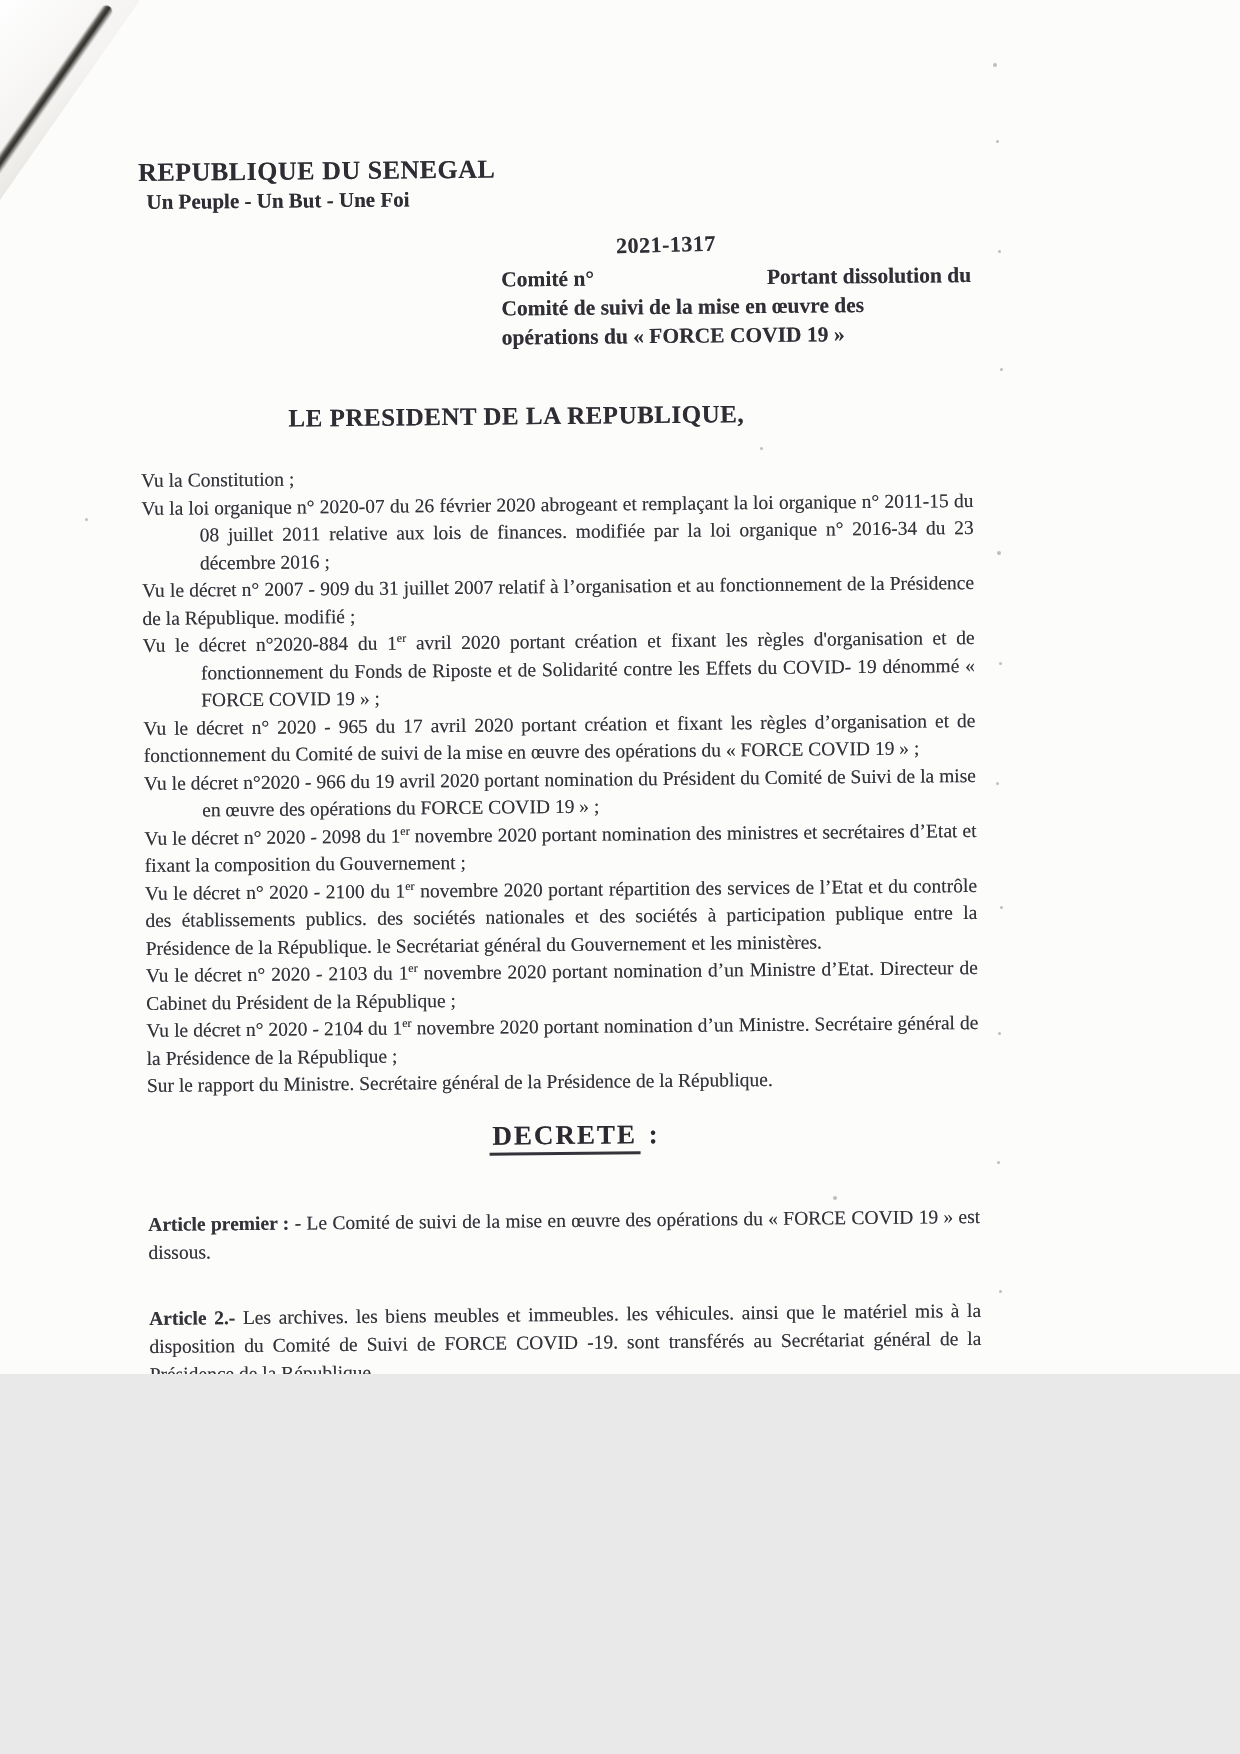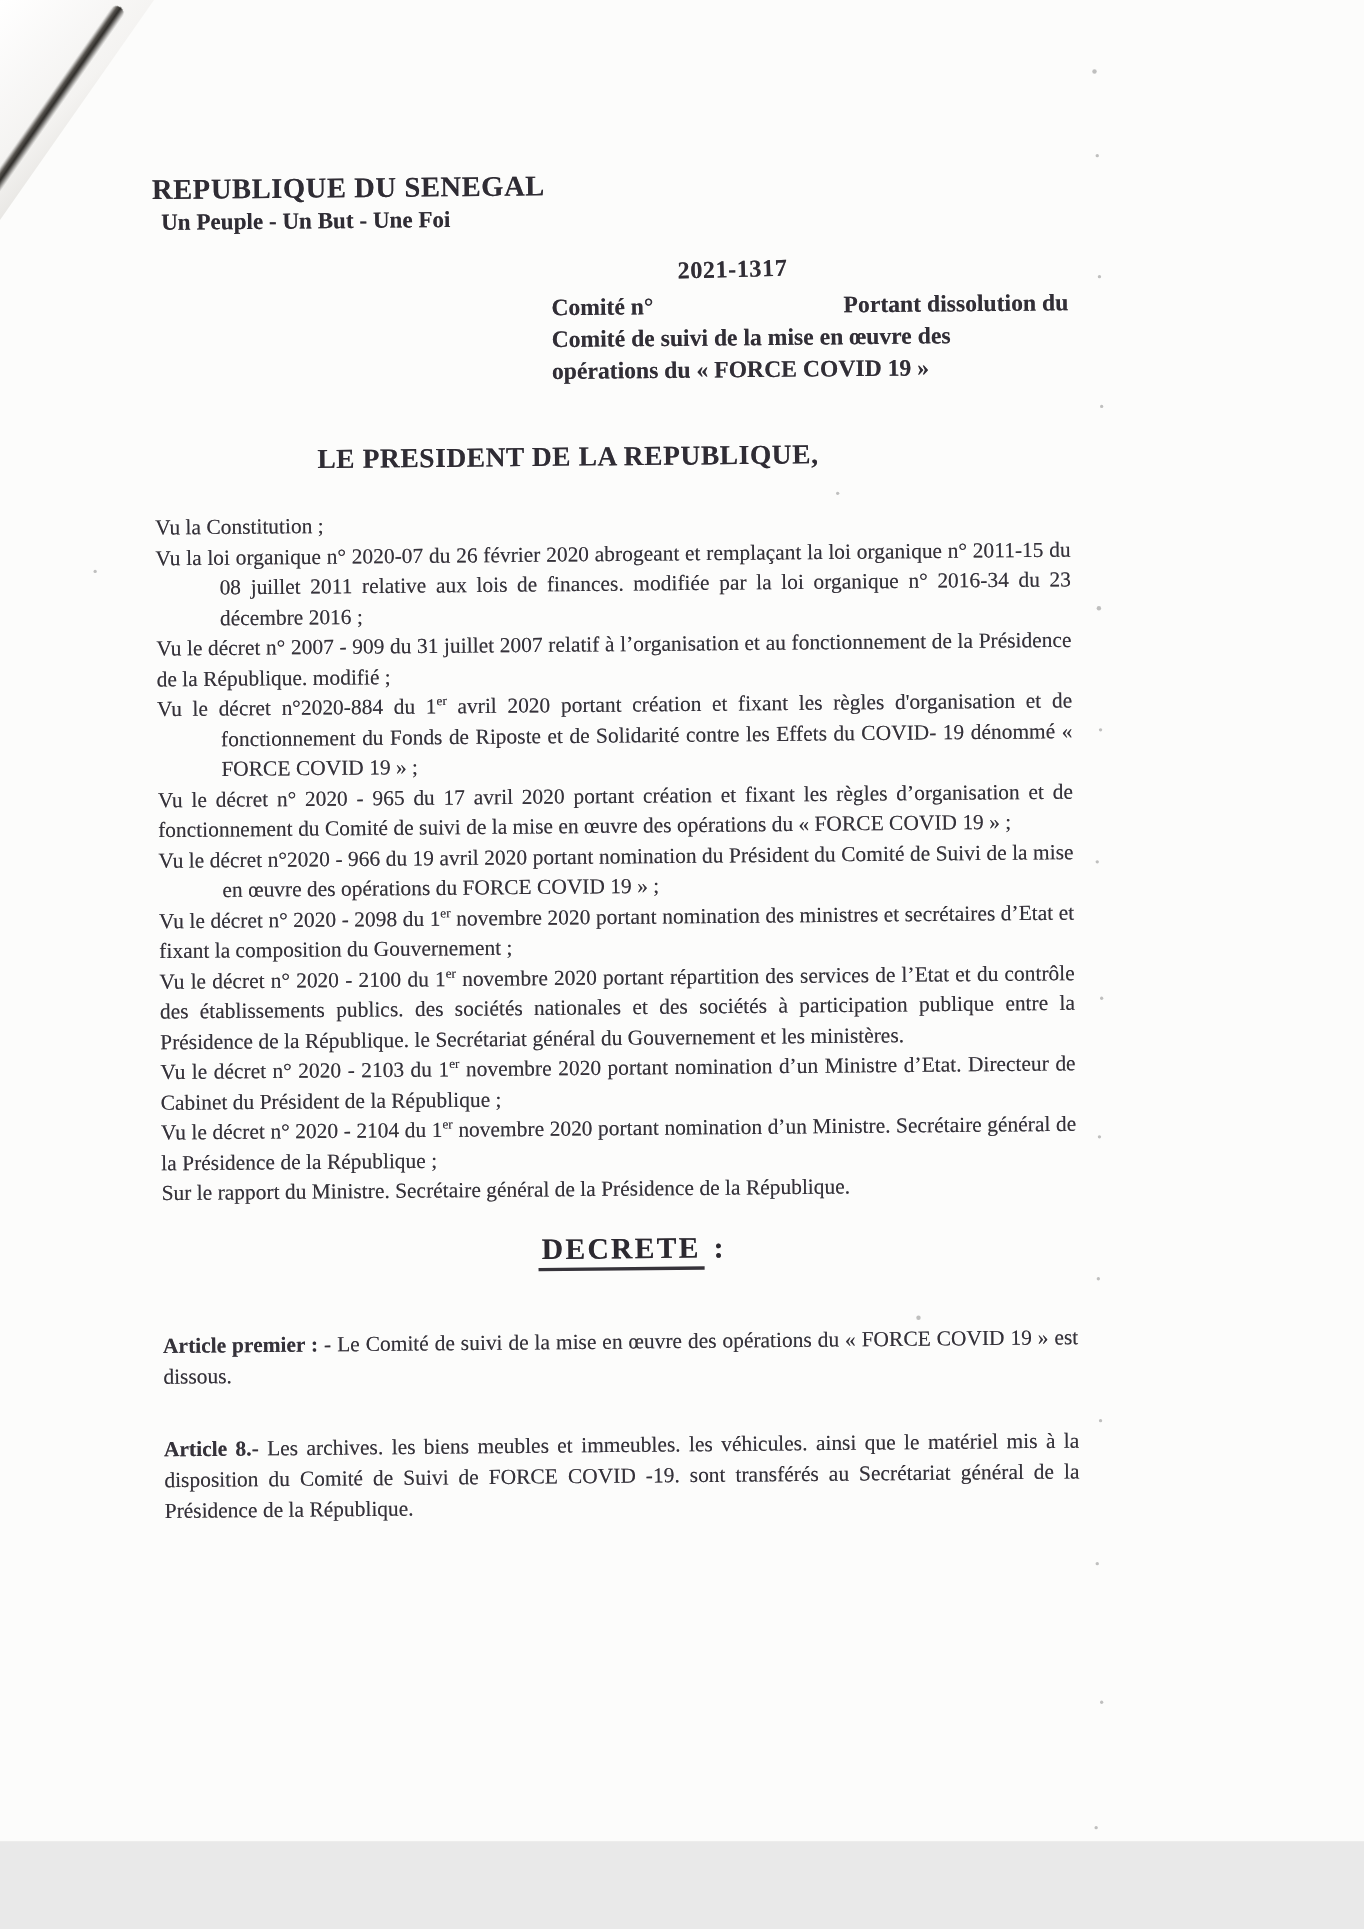--- a/index.html
+++ b/index.html
@@ -1,18 +1,18 @@
 <!DOCTYPE html>
 <html><head>
 <meta charset="utf-8">
 <style>
   html,body { margin:0; padding:0; background:#e9e9e9; }
   .page {
     position:relative;
-    width:1240px; height:1674px;
+    width:1240px; height:1374px;
     margin:0 auto;
     background:#fcfcfb;
     overflow:hidden;
     font-family:"Liberation Serif","DejaVu Serif",serif;
     color:#35323a;
   }
   
   .fold-shade {
     position:absolute; left:0; top:0; width:140px; height:200px;
     clip-path:polygon(0 0,140px 0,0 200px);
@@ -102,21 +102,21 @@
       <span class="decrete-word">DECRETE</span>
       <span>:</span>
     </div>
 
     <p class="article">
       <b>Article premier :</b>
       <span>- Le Comité de suivi de la mise en œuvre des opérations du « FORCE COVID 19 » est dissous.</span>
     </p>
 
     <p class="article">
-      <b>Article 8.-</b>
+      <b>Article 2.-</b>
       <span>Les archives. les biens meubles et immeubles. les véhicules. ainsi que le matériel mis à la disposition du Comité de Suivi de FORCE COVID -19. sont transférés au Secrétariat général de la Présidence de la République.</span>
     </p>
 
   </div>
 <div class="speck" style="left: 993px; top: 63px; width: 4px; height: 4px;"></div>
     <div class="speck" style="left: 996px; top: 140px; width: 3px; height: 3px;"></div>
     <div class="speck" style="left: 998px; top: 250px; width: 3px; height: 3px;"></div>
     <div class="speck" style="left: 1000px; top: 368px; width: 3px; height: 3px;"></div>
     <div class="speck" style="left: 760px; top: 447px; width: 3px; height: 3px;"></div>
     <div class="speck" style="left: 85px; top: 518px; width: 3px; height: 3px;"></div>

